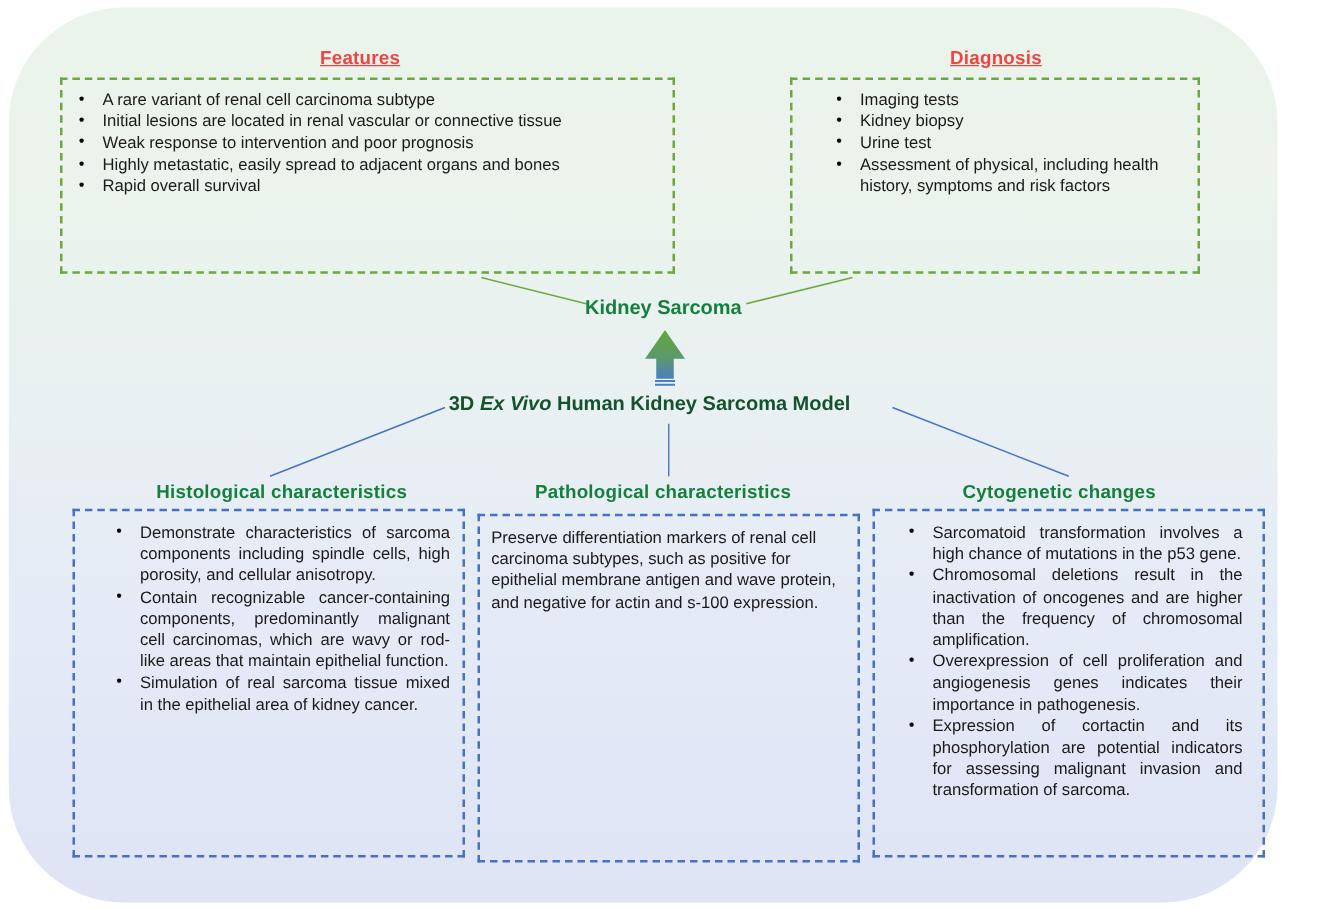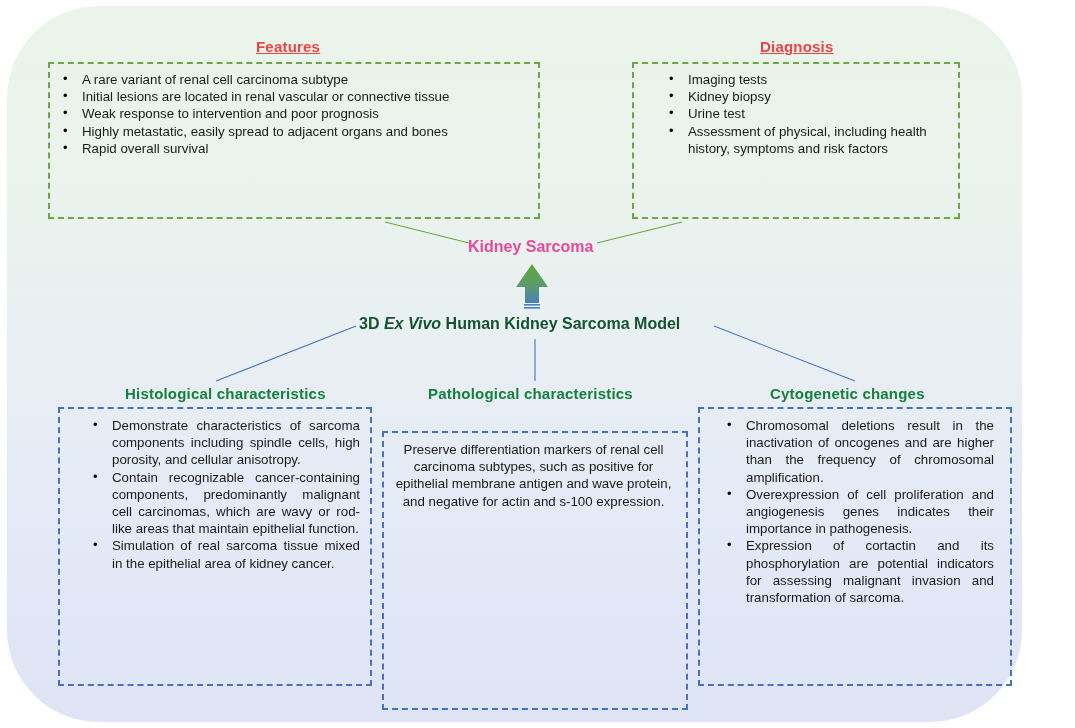--- a/index.html
+++ b/index.html
@@ -48,21 +48,21 @@
   }
   .heading.green { color: #ef4444; text-decoration: underline; }
   .heading.blue  { color: #15803d; }
 
   .title-center {
     position: absolute;
     font-weight: bold;
     white-space: nowrap;
   }
   .title-green {
-    color: #ec4899;
+    color: #15803d;
     font-size: 16px;
   }
   .title-blue {
     color: #14532d;
     font-size: 16px;
   }
   .title-blue i { font-style: italic; }
 
   
   .box {
@@ -183,27 +183,28 @@
   <div class="box blue" style="left:58px; top:407px; width:314px; height:279px;">
     <ul class="bullets" style="margin:8px 10px 0 26px;">
       <li>Demonstrate characteristics of sarcoma components including spindle cells, high porosity, and cellular anisotropy.</li>
       <li>Contain recognizable cancer-containing components, predominantly malignant cell carcinomas, which are wavy or rod-like areas that maintain epithelial function.</li>
       <li>Simulation of real sarcoma tissue mixed in the epithelial area of kidney cancer.</li>
     </ul>
   </div>
 
   <div class="heading blue" style="left:428px; top:385px;">Pathological characteristics</div>
 
-  <div class="box blue" style="left:382px; top:431px; width:306px; height:279px;text-align:center;">
+  <div class="box blue" style="left:382px; top:411px; width:306px; height:279px;">
     <p class="plain-text" style="margin:8px 12px 0 9px;">Preserve differentiation markers of renal cell carcinoma subtypes, such as positive for epithelial membrane antigen and wave protein, and negative for actin and s-100 expression.</p>
   </div>
 
   <div class="heading blue" style="left:770px; top:385px;">Cytogenetic changes</div>
 
   <div class="box blue" style="left:698px; top:407px; width:314px; height:279px;">
     <ul class="bullets" style="margin:8px 16px 0 20px;">
+      <li>Sarcomatoid transformation involves a high chance of mutations in the p53 gene.</li>
       <li>Chromosomal deletions result in the inactivation of oncogenes and are higher than the frequency of chromosomal amplification.</li>
       <li>Overexpression of cell proliferation and angiogenesis genes indicates their importance in pathogenesis.</li>
       <li>Expression of cortactin and its phosphorylation are potential indicators for assessing malignant invasion and transformation of sarcoma.</li>
     </ul>
   </div>
 
 </div>
 
 </body></html>

